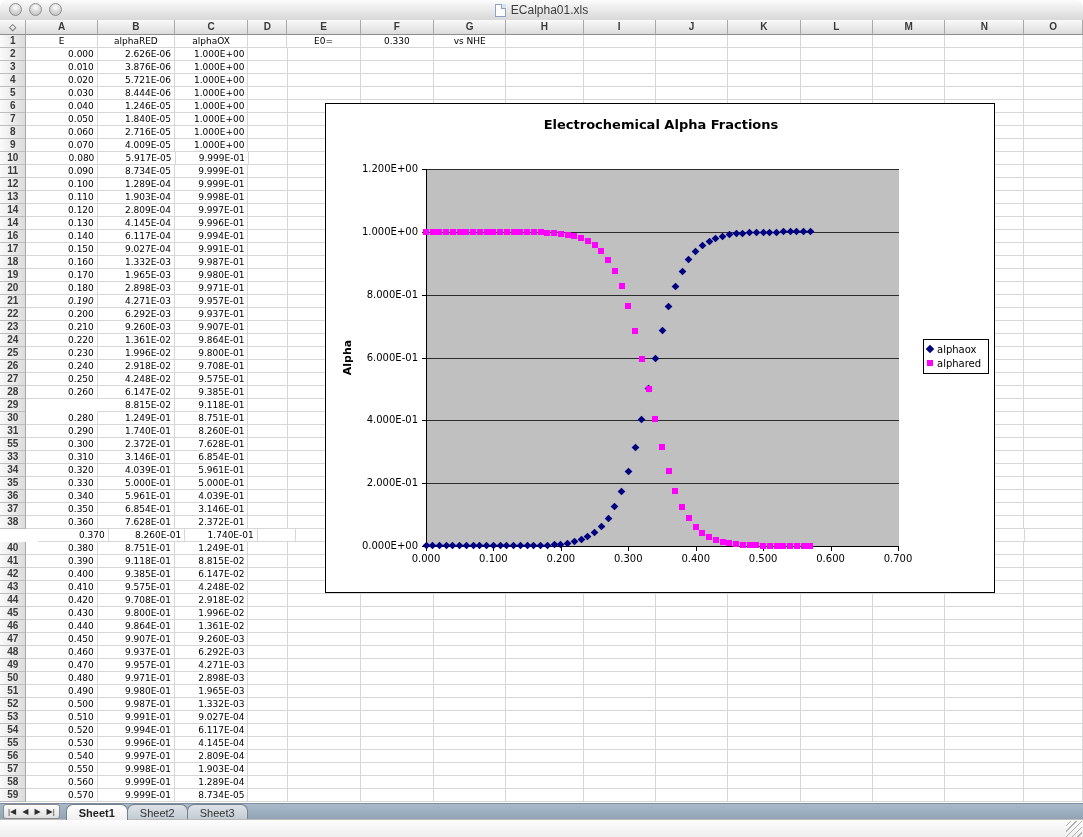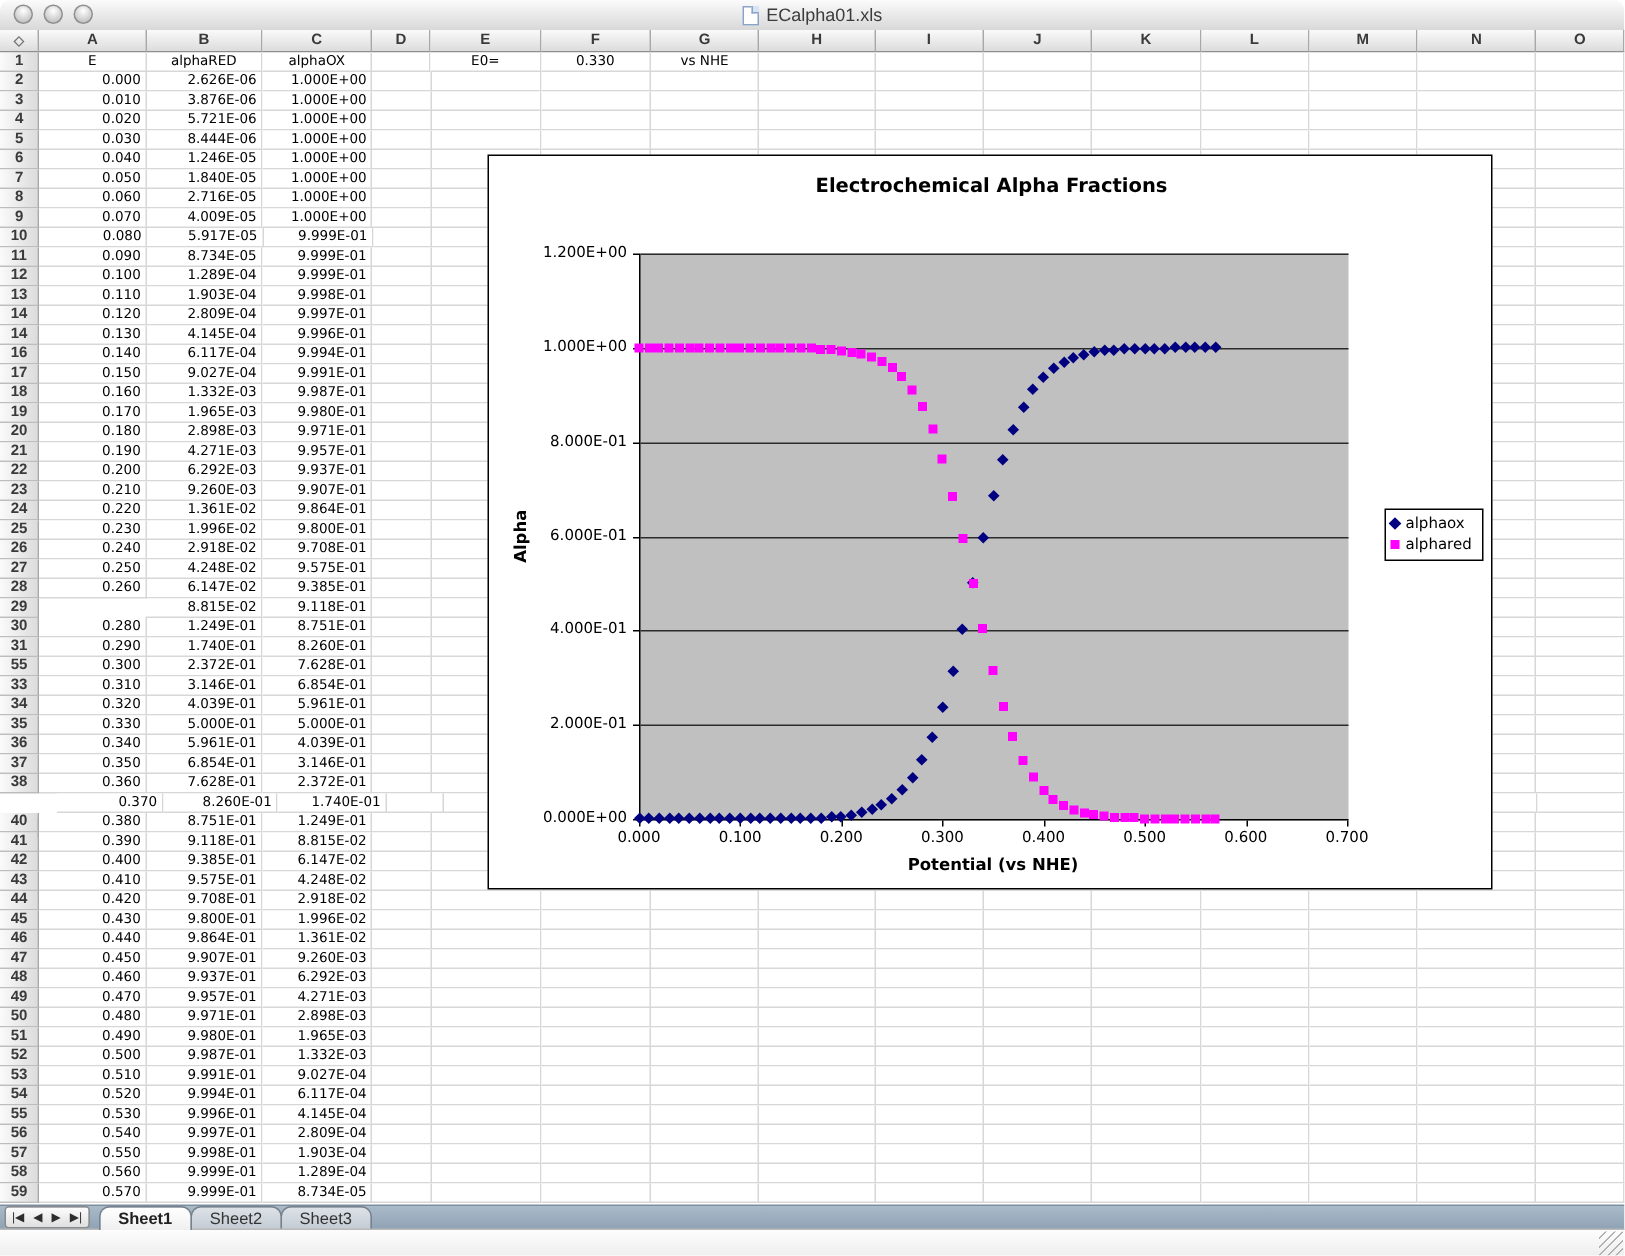--- a/index.html
+++ b/index.html
@@ -475,21 +475,21 @@
       <div class="cell" style="width: 74px;"></div>
       <div class="cell" style="width: 74px;"></div>
       <div class="cell" style="width: 74px;"></div>
       <div class="cell" style="width: 74px;"></div>
       <div class="cell" style="width: 74px;"></div>
       <div class="cell" style="width: 81px;"></div>
       <div class="cell" style="width: 60px;"></div>
     </div>
     <div class="row">
       <div class="rnum" style="width: 27px;">21</div>
-      <div class="cell num" style="width: 73px;">0.190</div>
+      <div class="cell num" style="width: 73px; font-style: italic;">0.190</div>
       <div class="cell num" style="width: 79px;">4.271E-03</div>
       <div class="cell num" style="width: 75px;">9.957E-01</div>
       <div class="cell" style="width: 40px;"></div>
       <div class="cell" style="width: 75px;"></div>
       <div class="cell" style="width: 75px;"></div>
       <div class="cell" style="width: 74px;"></div>
       <div class="cell" style="width: 79px;"></div>
       <div class="cell" style="width: 74px;"></div>
       <div class="cell" style="width: 74px;"></div>
       <div class="cell" style="width: 74px;"></div>
@@ -1187,21 +1187,20 @@
 <div id="chart">
   <div class="c-title">Electrochemical Alpha Fractions</div>
   <div id="plot" style="background: rgb(192, 192, 192);">
       <div class="gridline" style="top: 314.167px;"></div>
       <div class="gridline" style="top: 251.333px;"></div>
       <div class="gridline" style="top: 188.5px;"></div>
       <div class="gridline" style="top: 125.667px;"></div>
       <div class="gridline" style="top: 62.8333px;"></div>
       <div class="gridline" style="top: 0px;"></div>
     </div>
-  <div class="c-xtitle">Potential (vs NHE)</div>
   <div class="c-ytitle">Alpha</div>
   <div id="legend">
     <div class="leg-item">
       <span class="mk-diamond" style="background: rgb(0, 0, 128);"></span>
       <span>alphaox</span>
     </div>
     <div class="leg-item">
       <span class="mk-square" style="background: rgb(255, 0, 255);"></span>
       <span>alphared</span>
     </div>

